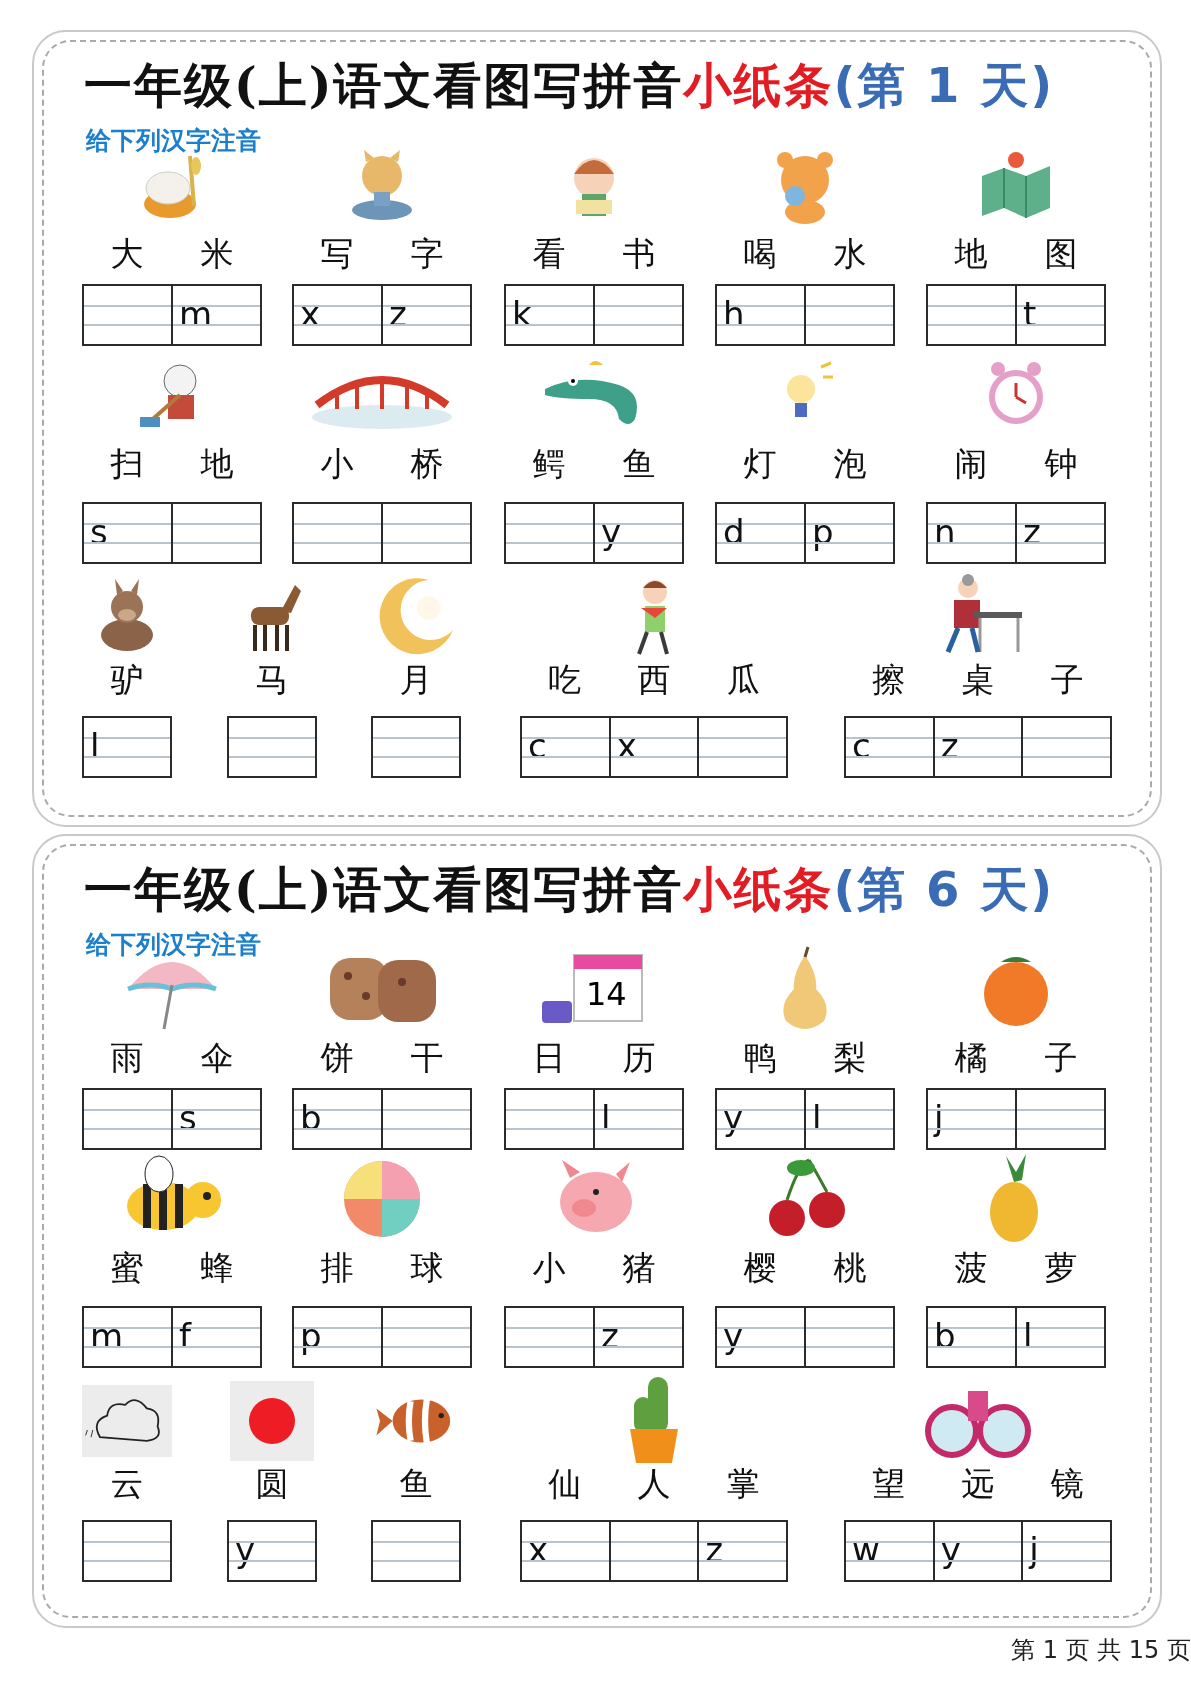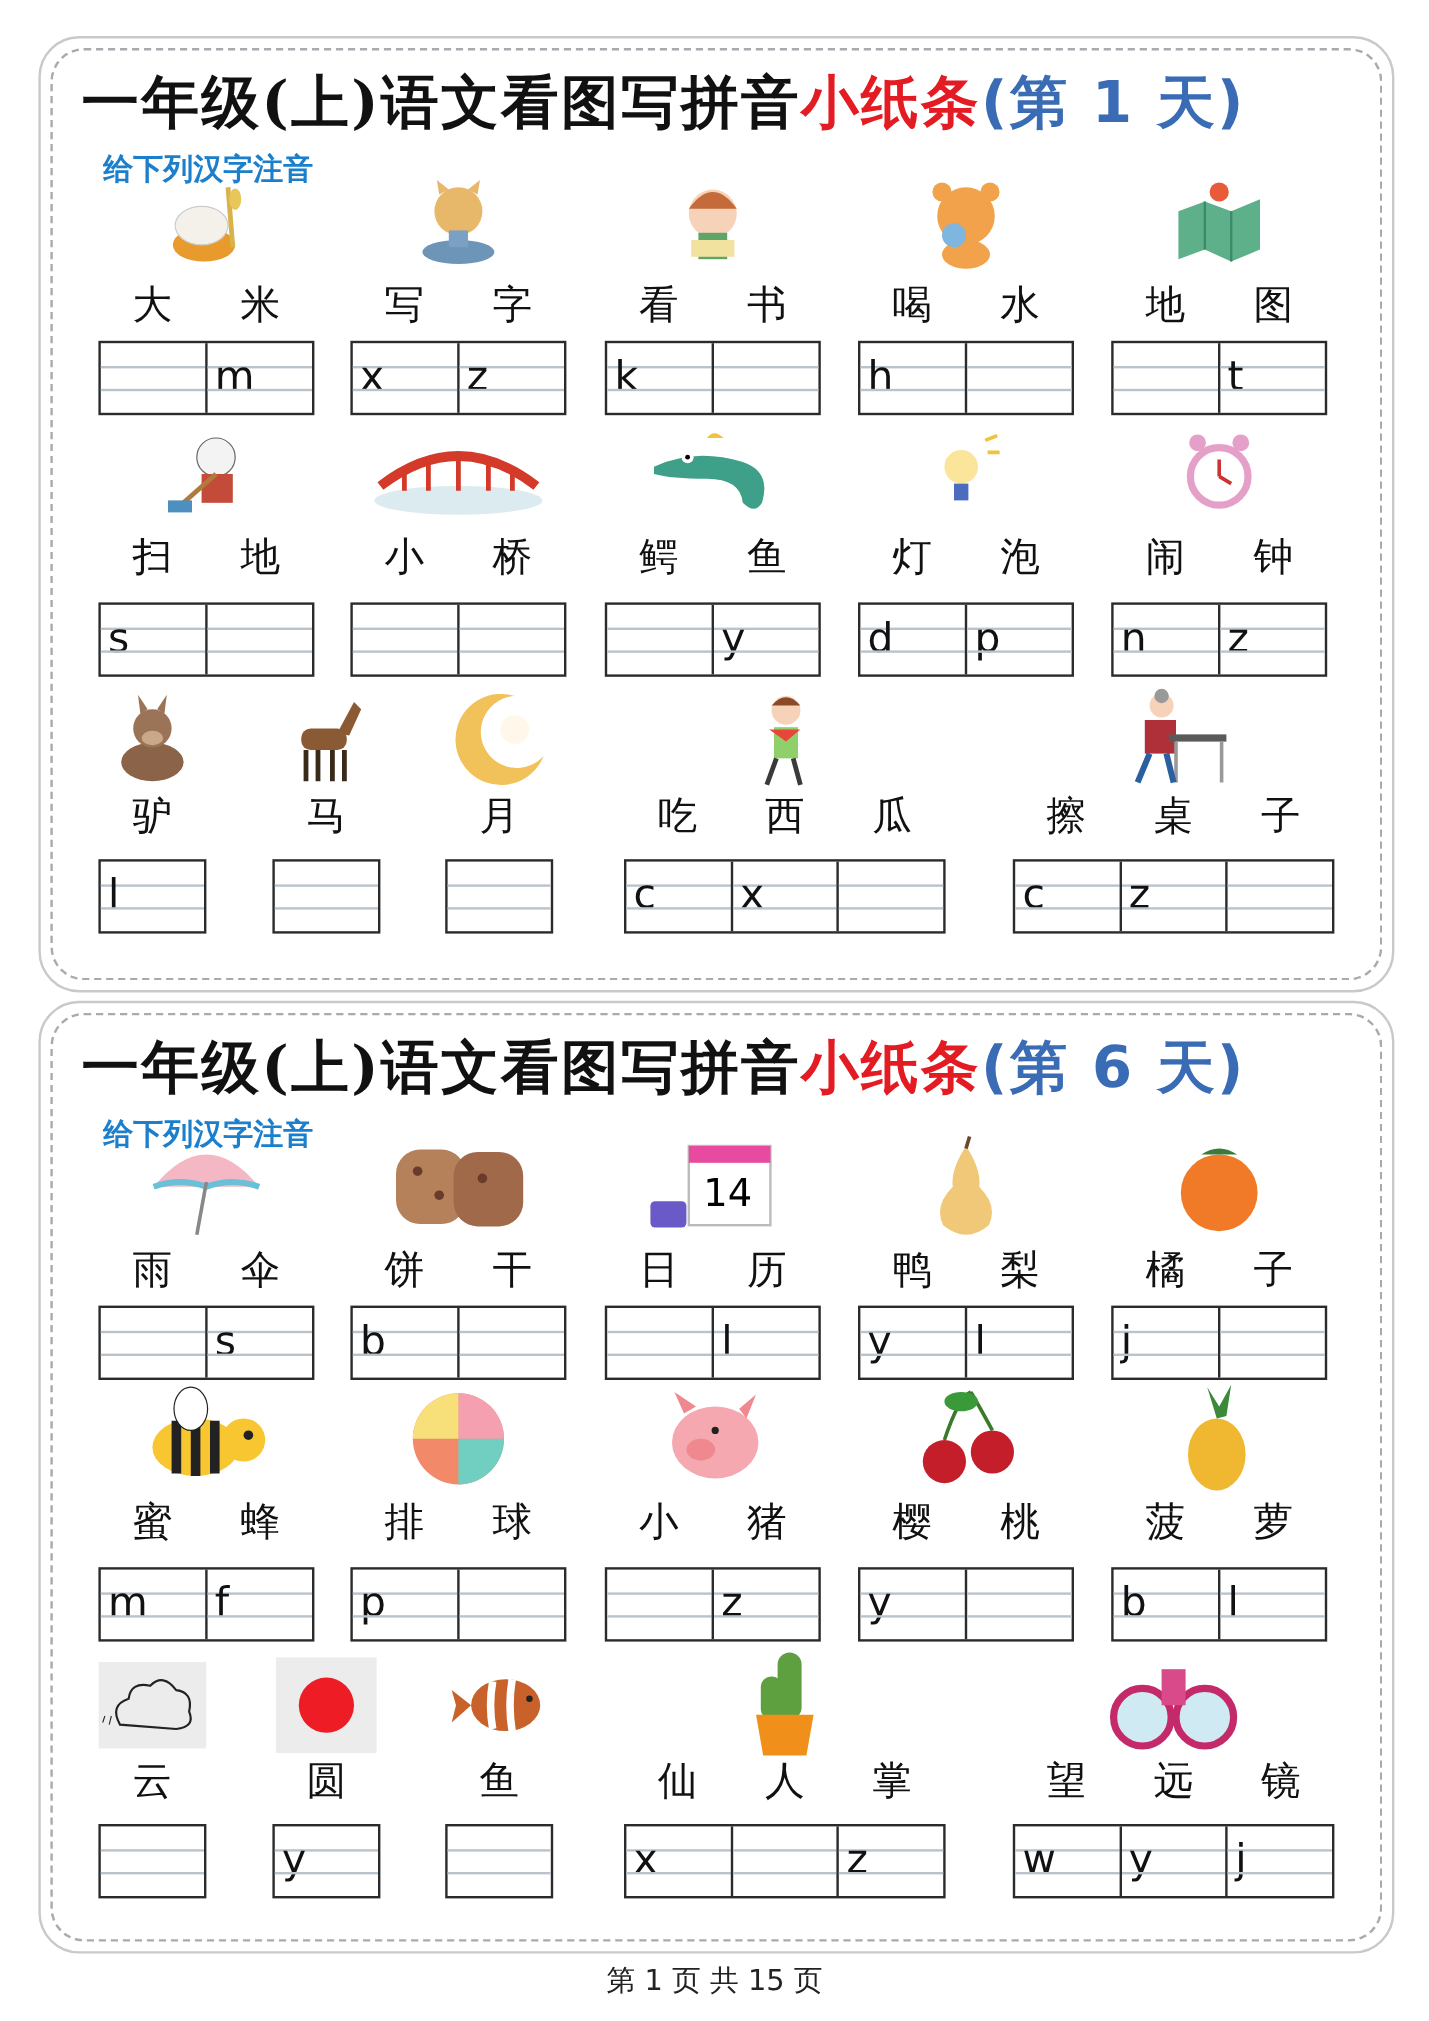--- a/index.html
+++ b/index.html
@@ -1,36 +1,36 @@
 <!DOCTYPE html>
 <html><head>
 <meta charset="utf-8">
 <style>
   html,body{margin:0;padding:0;background:#fff;}
   body{width:1191px;height:1684px;position:relative;overflow:hidden;font-family:"DejaVu Serif","Liberation Serif",serif;color:#111;}
   .card{position:absolute;left:32px;width:1130px;border:2px solid #c9c9cc;border-radius:34px;box-sizing:border-box;background:#fff;}
   .card .inner{position:absolute;left:8px;top:8px;right:8px;bottom:8px;border:2px dashed #a9a9b0;border-radius:28px;}
   .card1{top:30px;height:797px;}
   .card2{top:834px;height:794px;}
-  .title{position:absolute;left:34px;top:22px;font-size:48px;font-weight:bold;letter-spacing:2px;white-space:nowrap;font-family:"DejaVu Serif",serif;text-align:right;}
+  .title{position:absolute;left:50px;top:22px;font-size:48px;font-weight:bold;letter-spacing:2px;white-space:nowrap;font-family:"DejaVu Serif",serif;text-align:right;}
   .title .red{color:#e31b23;}
   .title .blue{color:#3a6cb5;font-family:"DejaVu Sans",sans-serif;font-weight:bold;}
   .subtitle{position:absolute;left:52px;top:92px;font-size:25px;font-weight:bold;color:#1b7fcc;font-family:"DejaVu Sans",sans-serif;}
   .item{position:absolute;}
   .pic{position:absolute;display:flex;align-items:center;justify-content:center;}
   .chars{position:absolute;display:flex;font-size:33px;font-family:"DejaVu Serif",serif;}
   .chars span{display:block;text-align:center;}
   .grid{position:absolute;display:flex;border:2px solid #2b2b2b;box-sizing:border-box;background:#fff;}
   .cell{position:relative;flex:1;border-left:2px solid #2b2b2b;box-sizing:border-box;}
   .cell:first-child{border-left:none;}
   .cell::before,.cell::after{content:"";position:absolute;left:0;right:0;height:2px;background:#b9c3cc;}
   .cell::before{top:33%;}
   .cell::after{top:66%;}
   .letter{position:absolute;left:6px;top:6px;font-family:"DejaVu Sans",sans-serif;font-size:34px;line-height:44px;color:#111;}
-  .footer{position:absolute;top:1634px;left:0;width:1191px;text-align:center;font-size:24px;font-family:"DejaVu Sans",sans-serif;color:#222;}
+  .footer{position:absolute;top:1634px;left:0;width:1191px;text-align:right;font-size:24px;font-family:"DejaVu Sans",sans-serif;color:#222;}
 </style>
 </head>
 <body>
 
 <div class="card card1">
   <div class="inner"></div>
   <div class="title"><span>一年级(上)语文看图写拼音</span><span class="red">小纸条</span><span class="blue">(第 1 天)</span></div>
   <div class="subtitle">给下列汉字注音</div>
   <div class="items">
       <div class="item">

